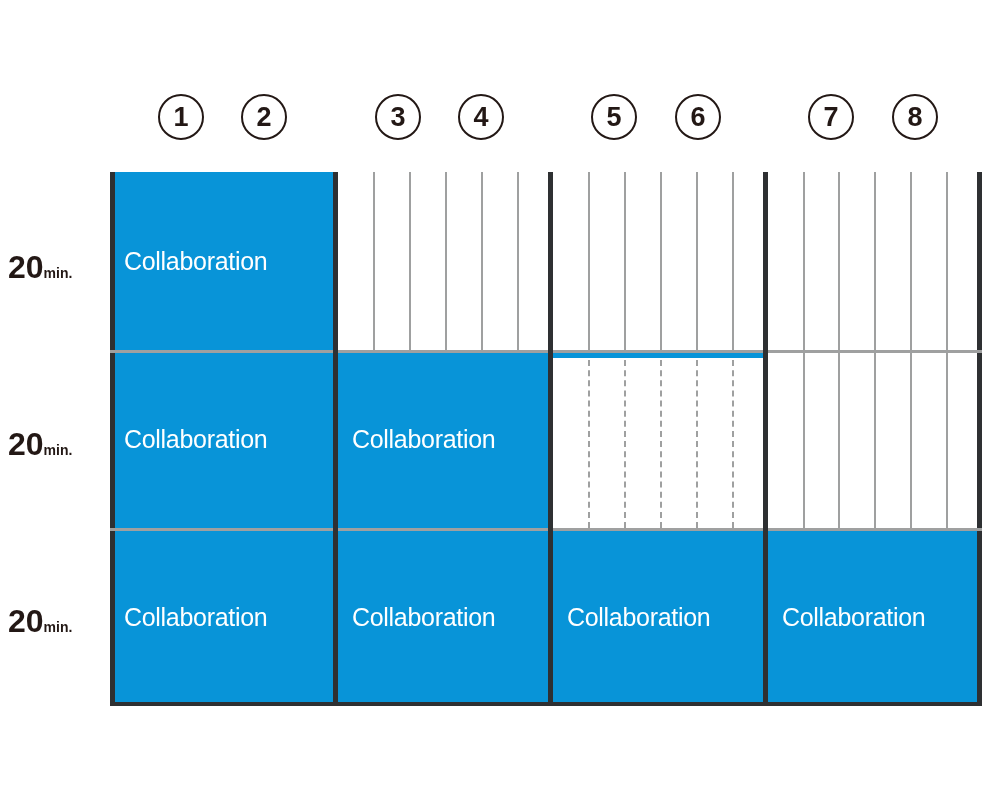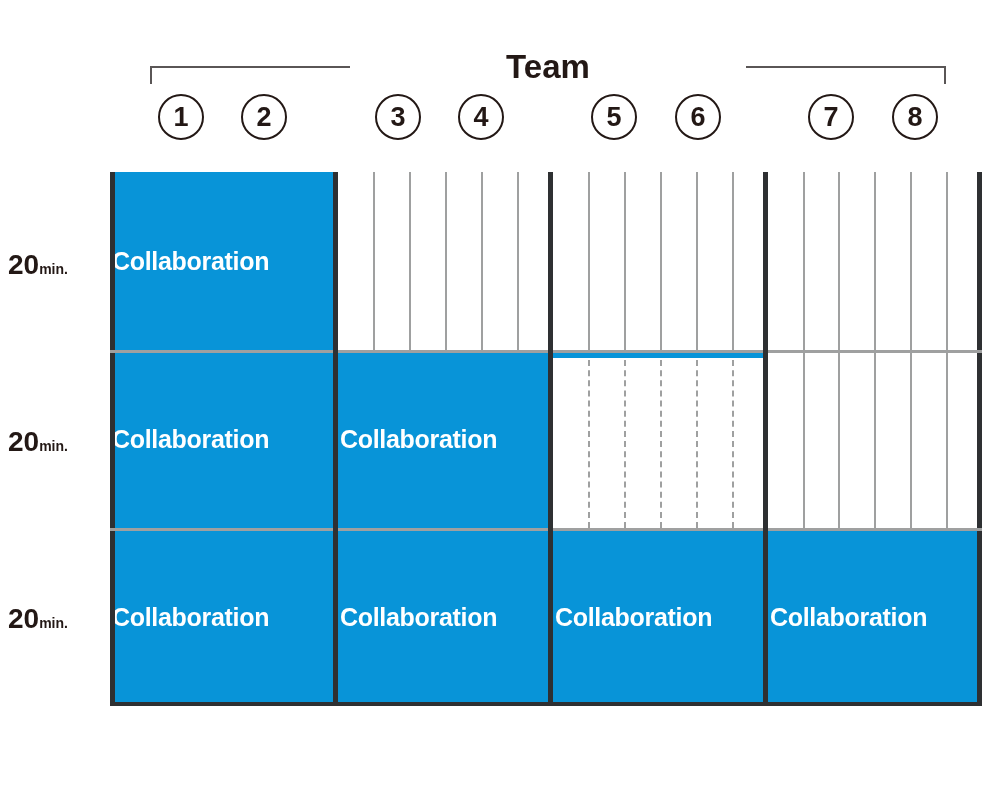--- a/index.html
+++ b/index.html
@@ -61,22 +61,22 @@
     overflow:hidden;
   }
   .cell.r1{top:0;height:178px;}
   .cell.r2{top:178px;height:178px;}
   .cell.r3{top:356px;height:178px;}
 
   .cell-blue{background:#0894d8;}
   .cell-empty{background:#ffffff;}
 
   .cell-label{
-    position:absolute;left:2px;top:50%;transform:translateY(-50%);
-    font-size:25px;font-weight:700;color:#ffffff;
+    position:absolute;left:14px;top:50%;transform:translateY(-50%);
+    font-size:25px;font-weight:400;color:#ffffff;
     white-space:nowrap;letter-spacing:-0.3px;text-align:center;
   }
 
   
   .sub-lines{position:absolute;left:0;top:0;width:100%;height:100%;}
   .sub-line{position:absolute;top:0;width:2px;height:100%;background:#9fa0a0;}
   .sub-line.dashed{
     background:none;
     border-left:2px dashed #9fa0a0;
     width:0;
@@ -88,35 +88,28 @@
   
   .row-sep{position:absolute;left:0;width:872px;height:3px;background:#9fa0a0;z-index:5;}
   .row-sep.s1{top:178px;}
   .row-sep.s2{top:356px;}
 
   
   .time-label{
     position:absolute;left:8px;width:96px;text-align:left;
     color:#231815;white-space:nowrap;
   }
-  .time-num{font-size:28px;font-weight:700;text-align:center;}
+  .time-num{font-size:32px;font-weight:700;text-align:center;}
   .time-unit{font-size:14px;font-weight:700;}
 </style>
 </head>
 <body>
 
 <div id="stage">
 
-  <div id="team-bracket">
-    <div class="brk-line brk-left"></div>
-    <div class="brk-line brk-right"></div>
-    <div class="brk-tick l"></div>
-    <div class="brk-tick r"></div>
-    <div id="team-label">Team</div>
-  </div>
 
   <div class="team-circle" style="left:158px;">
       <span>1</span>
     </div>
   <div class="team-circle" style="left:241px;">
       <span>2</span>
     </div>
   <div class="team-circle" style="left:375px;">
       <span>3</span>
     </div>

